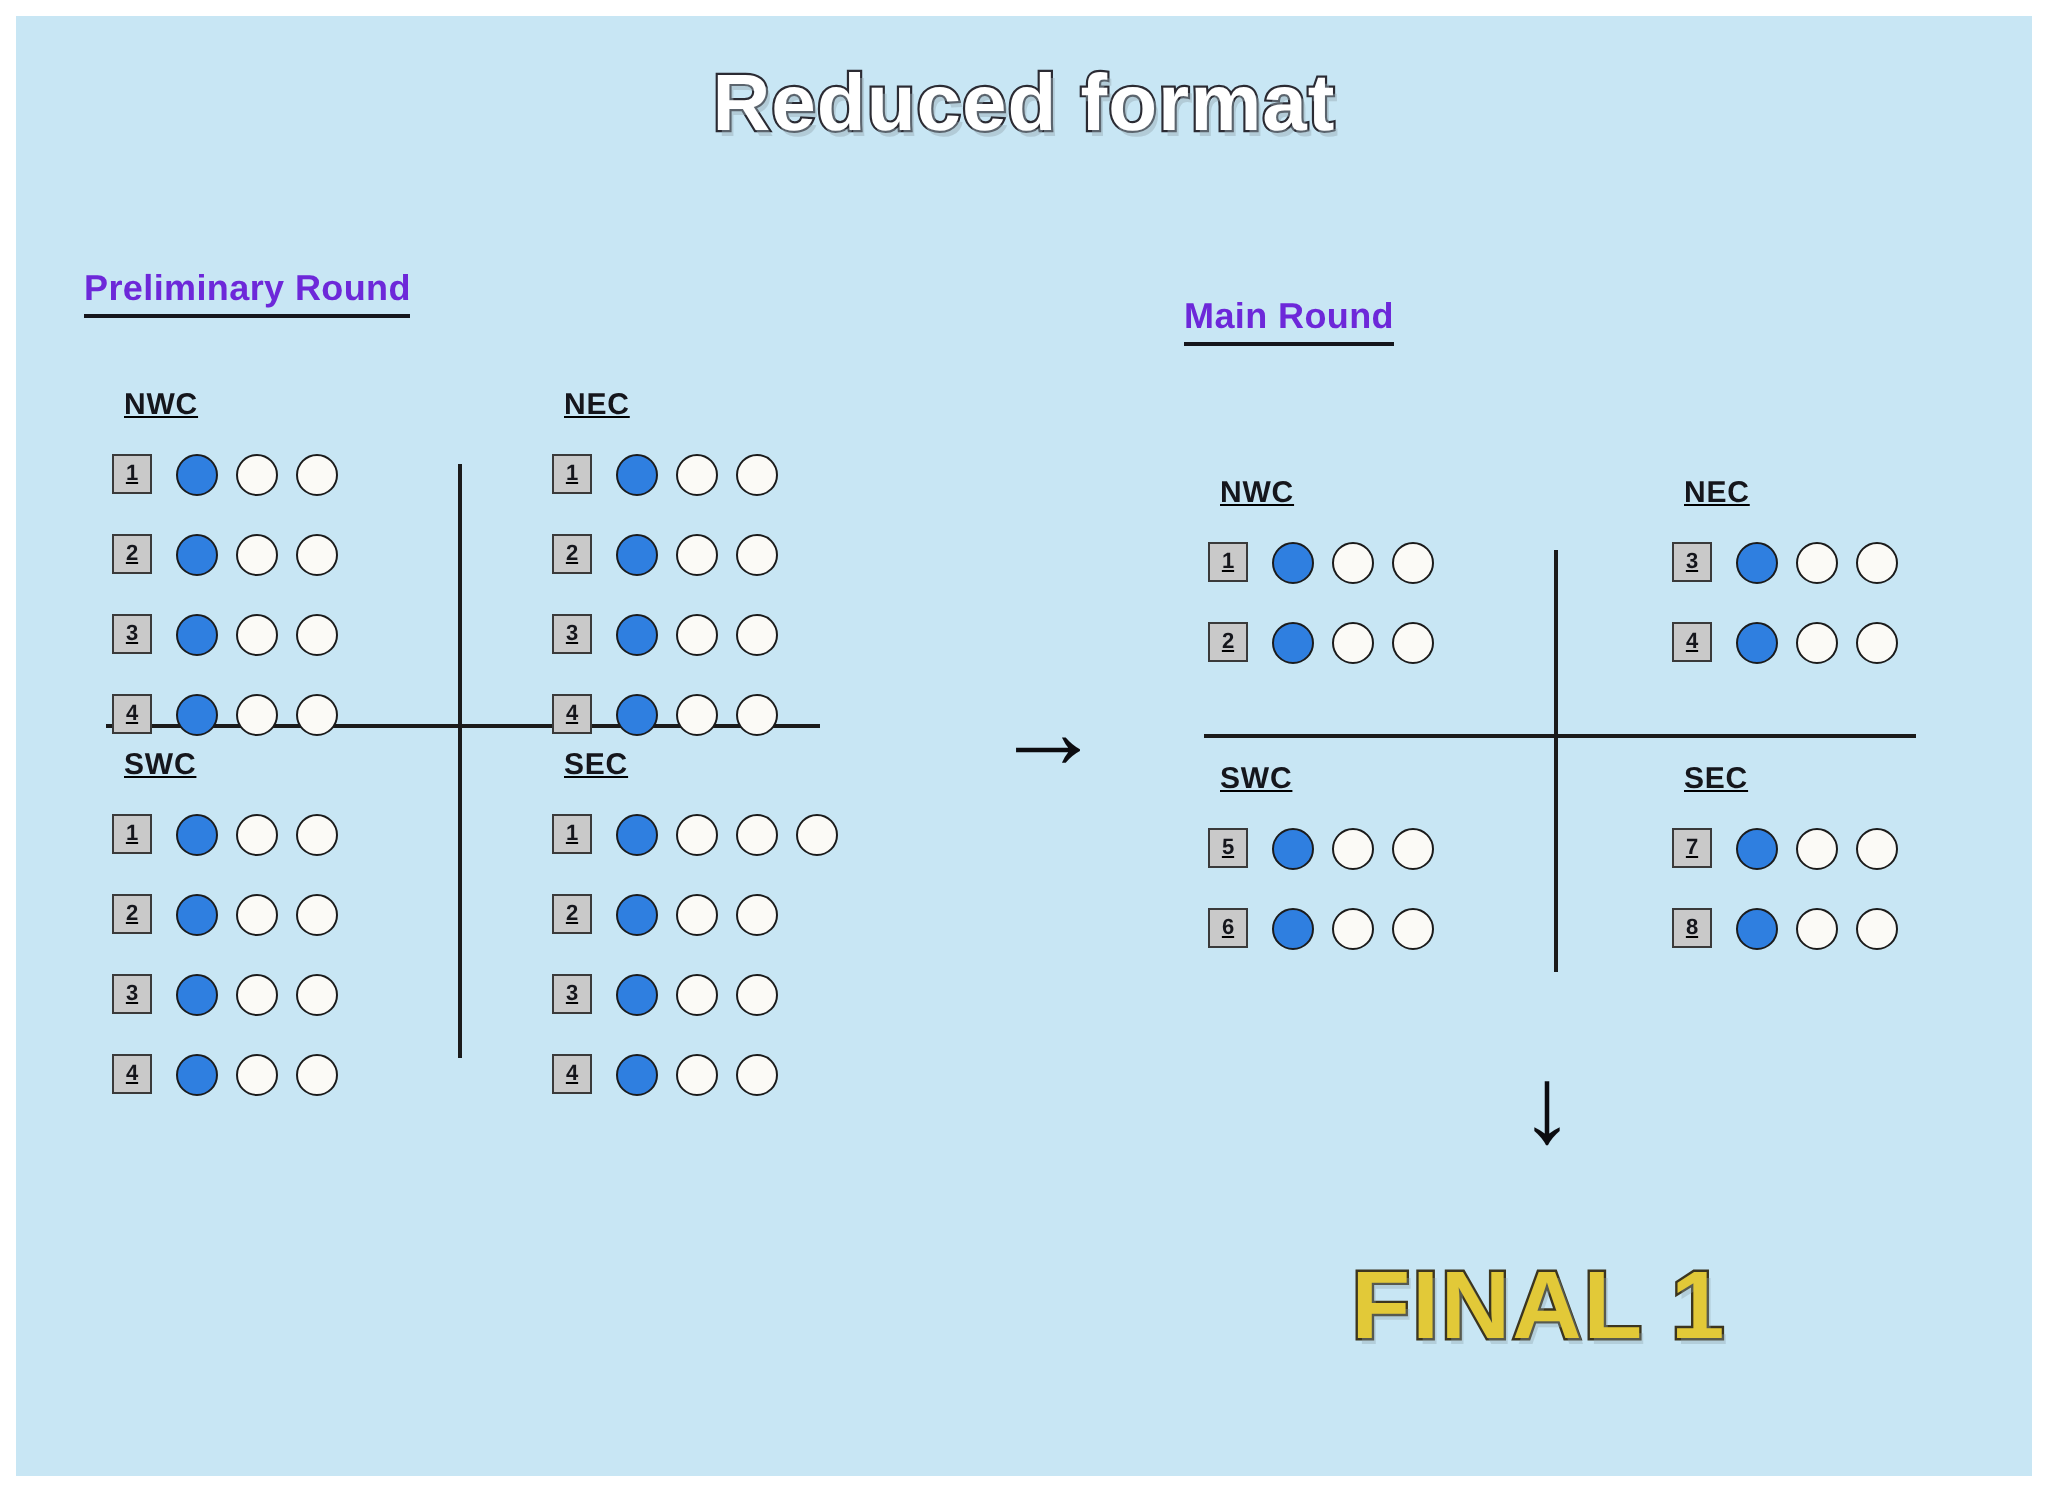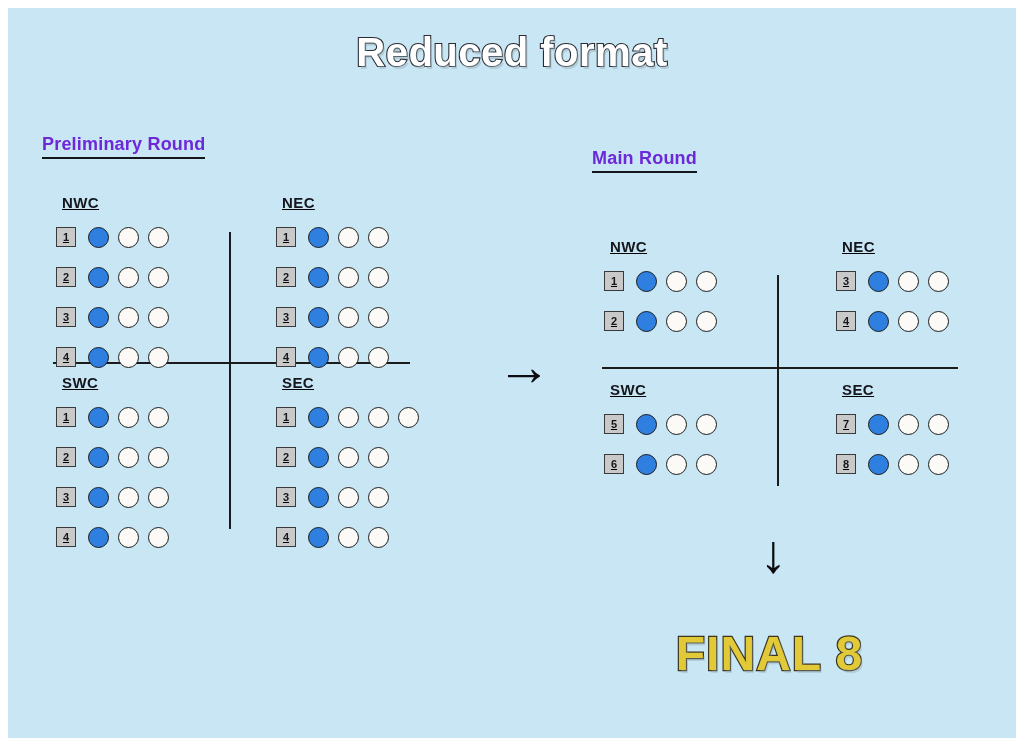--- a/index.html
+++ b/index.html
@@ -325,15 +325,15 @@
       <div class="team-row">
         <div class="seed-box">8</div>
         <div class="dot filled"></div>
         <div class="dot empty"></div>
         <div class="dot empty"></div>
       </div>
     </div>
 
   <div id="arrow-down" class="arrow">↓</div>
 
-  <div id="final-label">FINAL 8</div>
+  <div id="final-label">FINAL 1</div>
 
 </div>
 
 </body></html>

